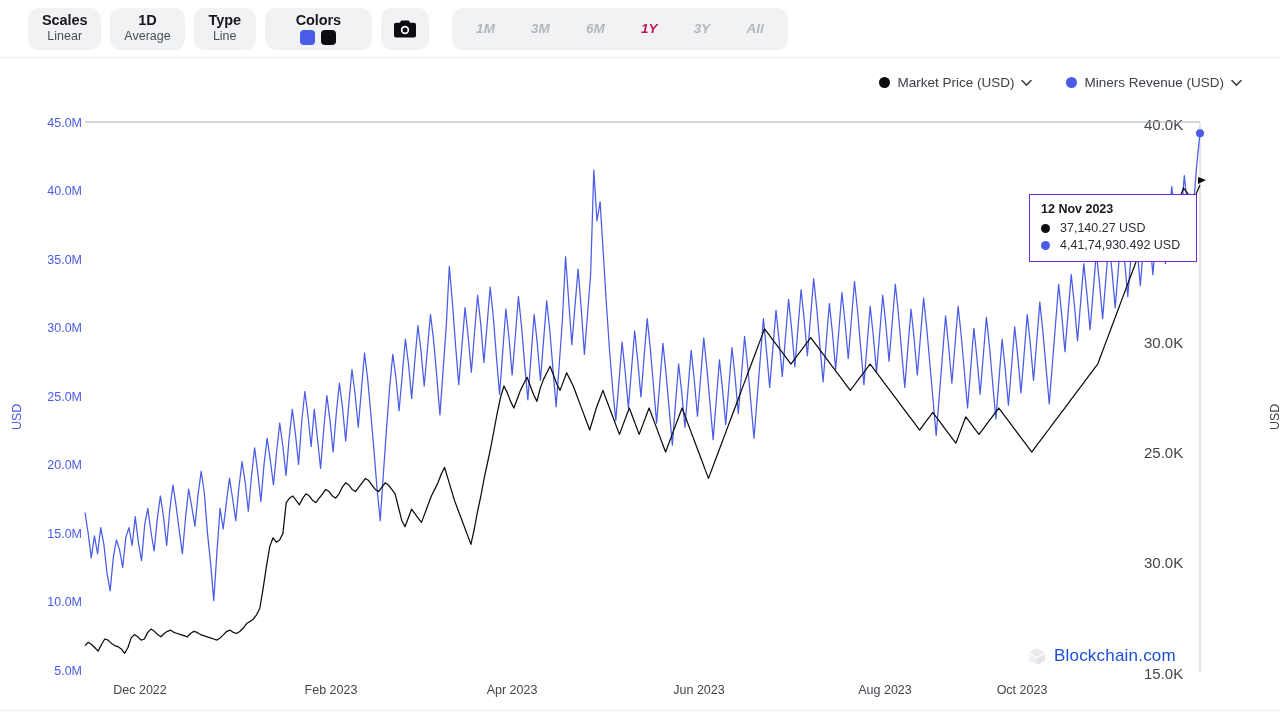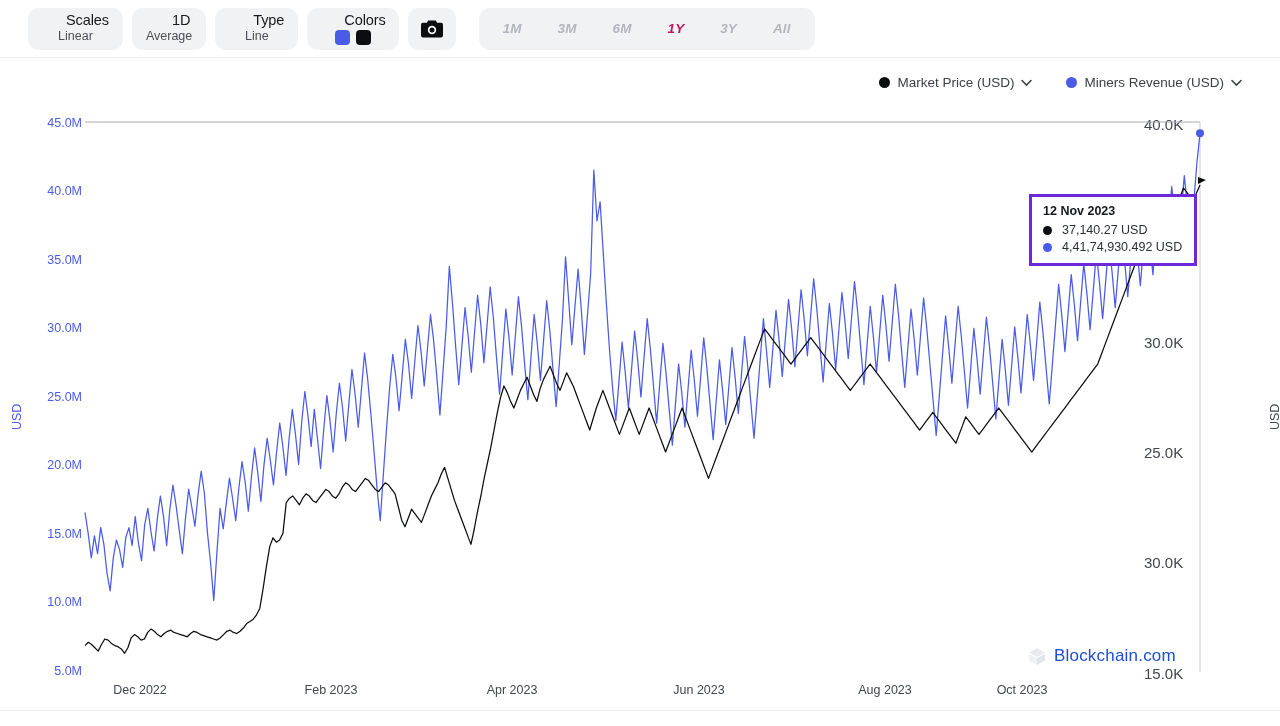--- a/index.html
+++ b/index.html
@@ -19,23 +19,23 @@
     box-sizing:border-box;
     display:flex;align-items:center;
   }
   .tb-inner{display:flex;align-items:center;gap:9px;padding-left:28px;}
   .pill{
     background:#f1f2f4;border-radius:11px;
     height:42px;min-width:62px;
     display:flex;flex-direction:column;align-items:center;justify-content:center;
     padding:0 14px;box-sizing:border-box;cursor:pointer;
   }
-  .pill .pt{font-size:14.5px;font-weight:normal;color:#16181d;line-height:15px;letter-spacing:-0.1px;margin-left:24px;}
+  .pill .pt{font-size:14.5px;font-weight:bold;color:#16181d;line-height:15px;letter-spacing:-0.1px;}
   .pill .ps{font-size:12.5px;color:#4a4f57;line-height:15px;margin-top:1px;}
-  .pill-colors{padding:0 13px;}
+  .pill-colors{padding:0 31px;}
   .swatches{display:flex;gap:6px;margin-top:2px;}
   .sw{width:15px;height:15px;border-radius:4px;}
   .pill-cam{min-width:48px;padding:0 12px;}
   .cam-ico{display:block;}
 
   .ranges{
     margin-left:14px;background:#f1f2f4;border-radius:11px;height:42px;
     display:flex;align-items:center;padding:0 6px;box-sizing:border-box;font-style:italic;
   }
   .range-btn{
@@ -79,21 +79,21 @@
   .xtick{
     position:absolute;top:625px;
     font-size:12.5px;color:#42464d;
     transform:translateX(-50%);white-space:nowrap;
   }
   .bottom-rule{position:absolute;left:0;top:652px;width:1280px;height:1px;background:#eceef1;}
 
   
   .tooltip{
     position:absolute;left:1029px;top:136px;
-    background:#ffffff;border:3px solid #6d28d9;
+    background:#ffffff;border:1px solid #6d28d9;
     padding:7px 11px 9px 11px;box-sizing:border-box;
     min-width:168px;
   }
   .tt-date{font-size:12.5px;font-weight:bold;color:#16181d;margin-bottom:5px;}
   .tt-row{display:flex;align-items:center;gap:10px;margin-top:3px;}
   .tt-dot{width:9px;height:9px;border-radius:50%;flex:none;}
   .tt-val{font-size:12.5px;color:#2b2f36;white-space:nowrap;}
 
   
   .watermark{

